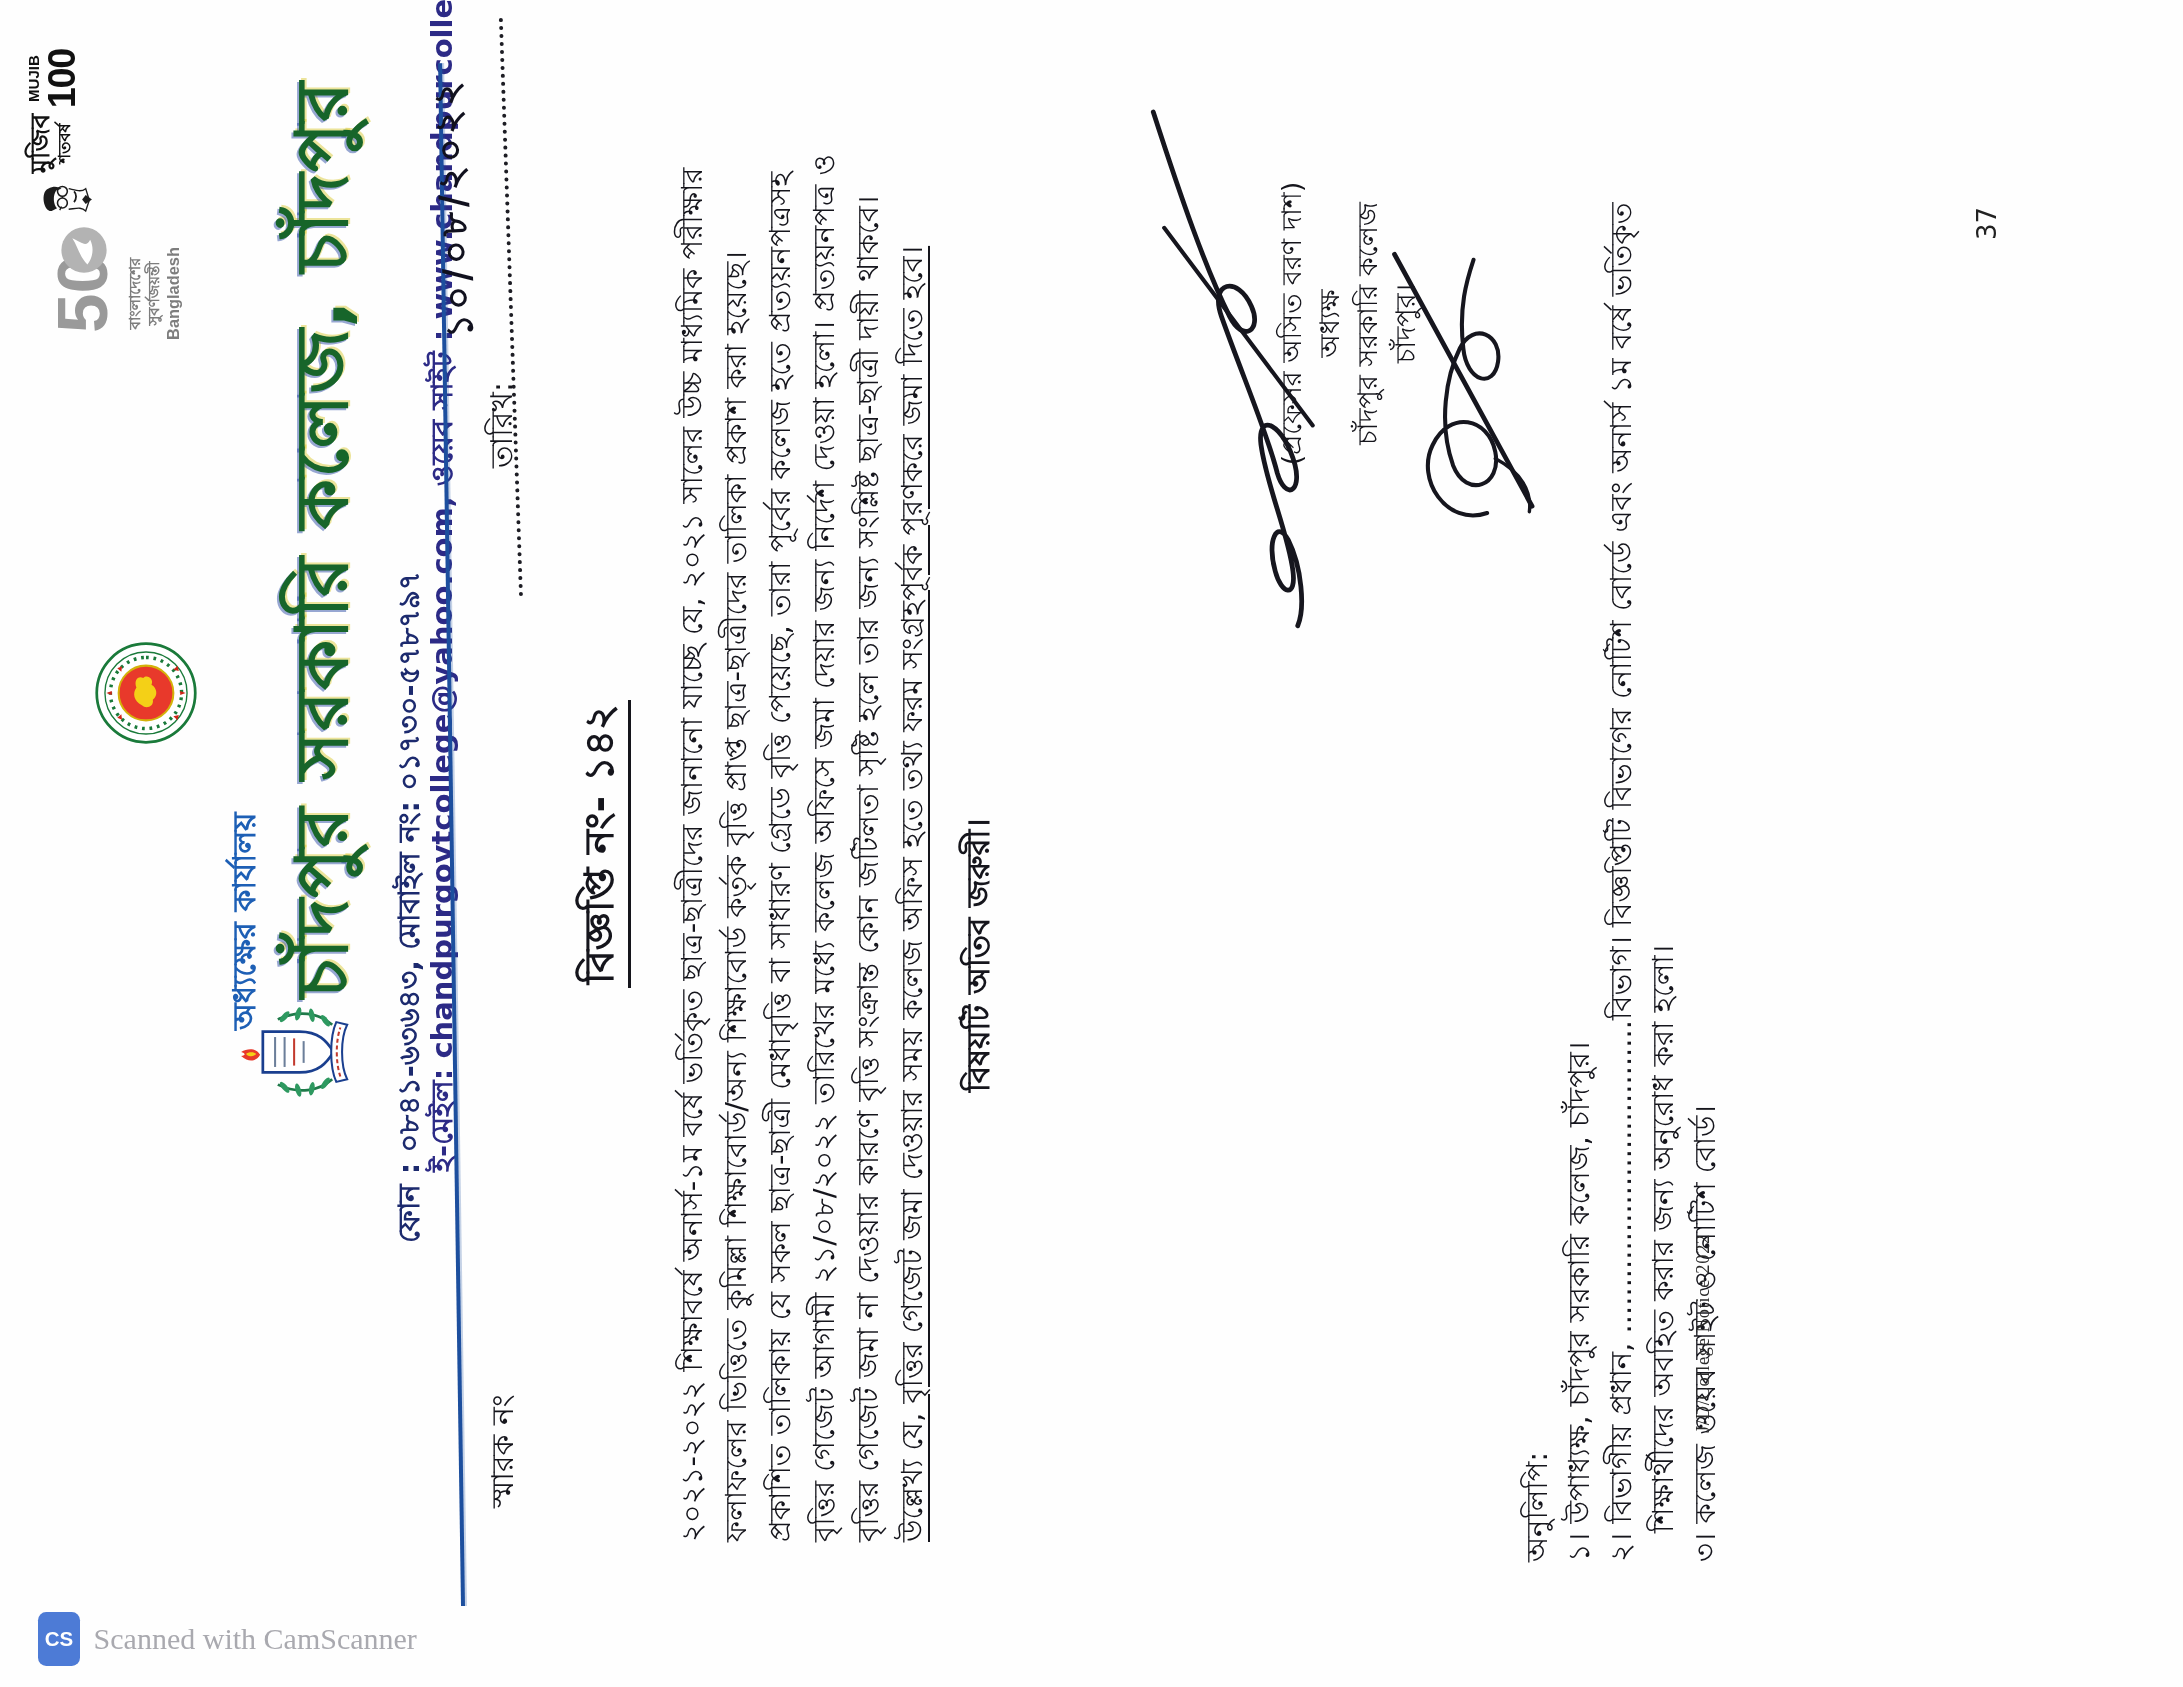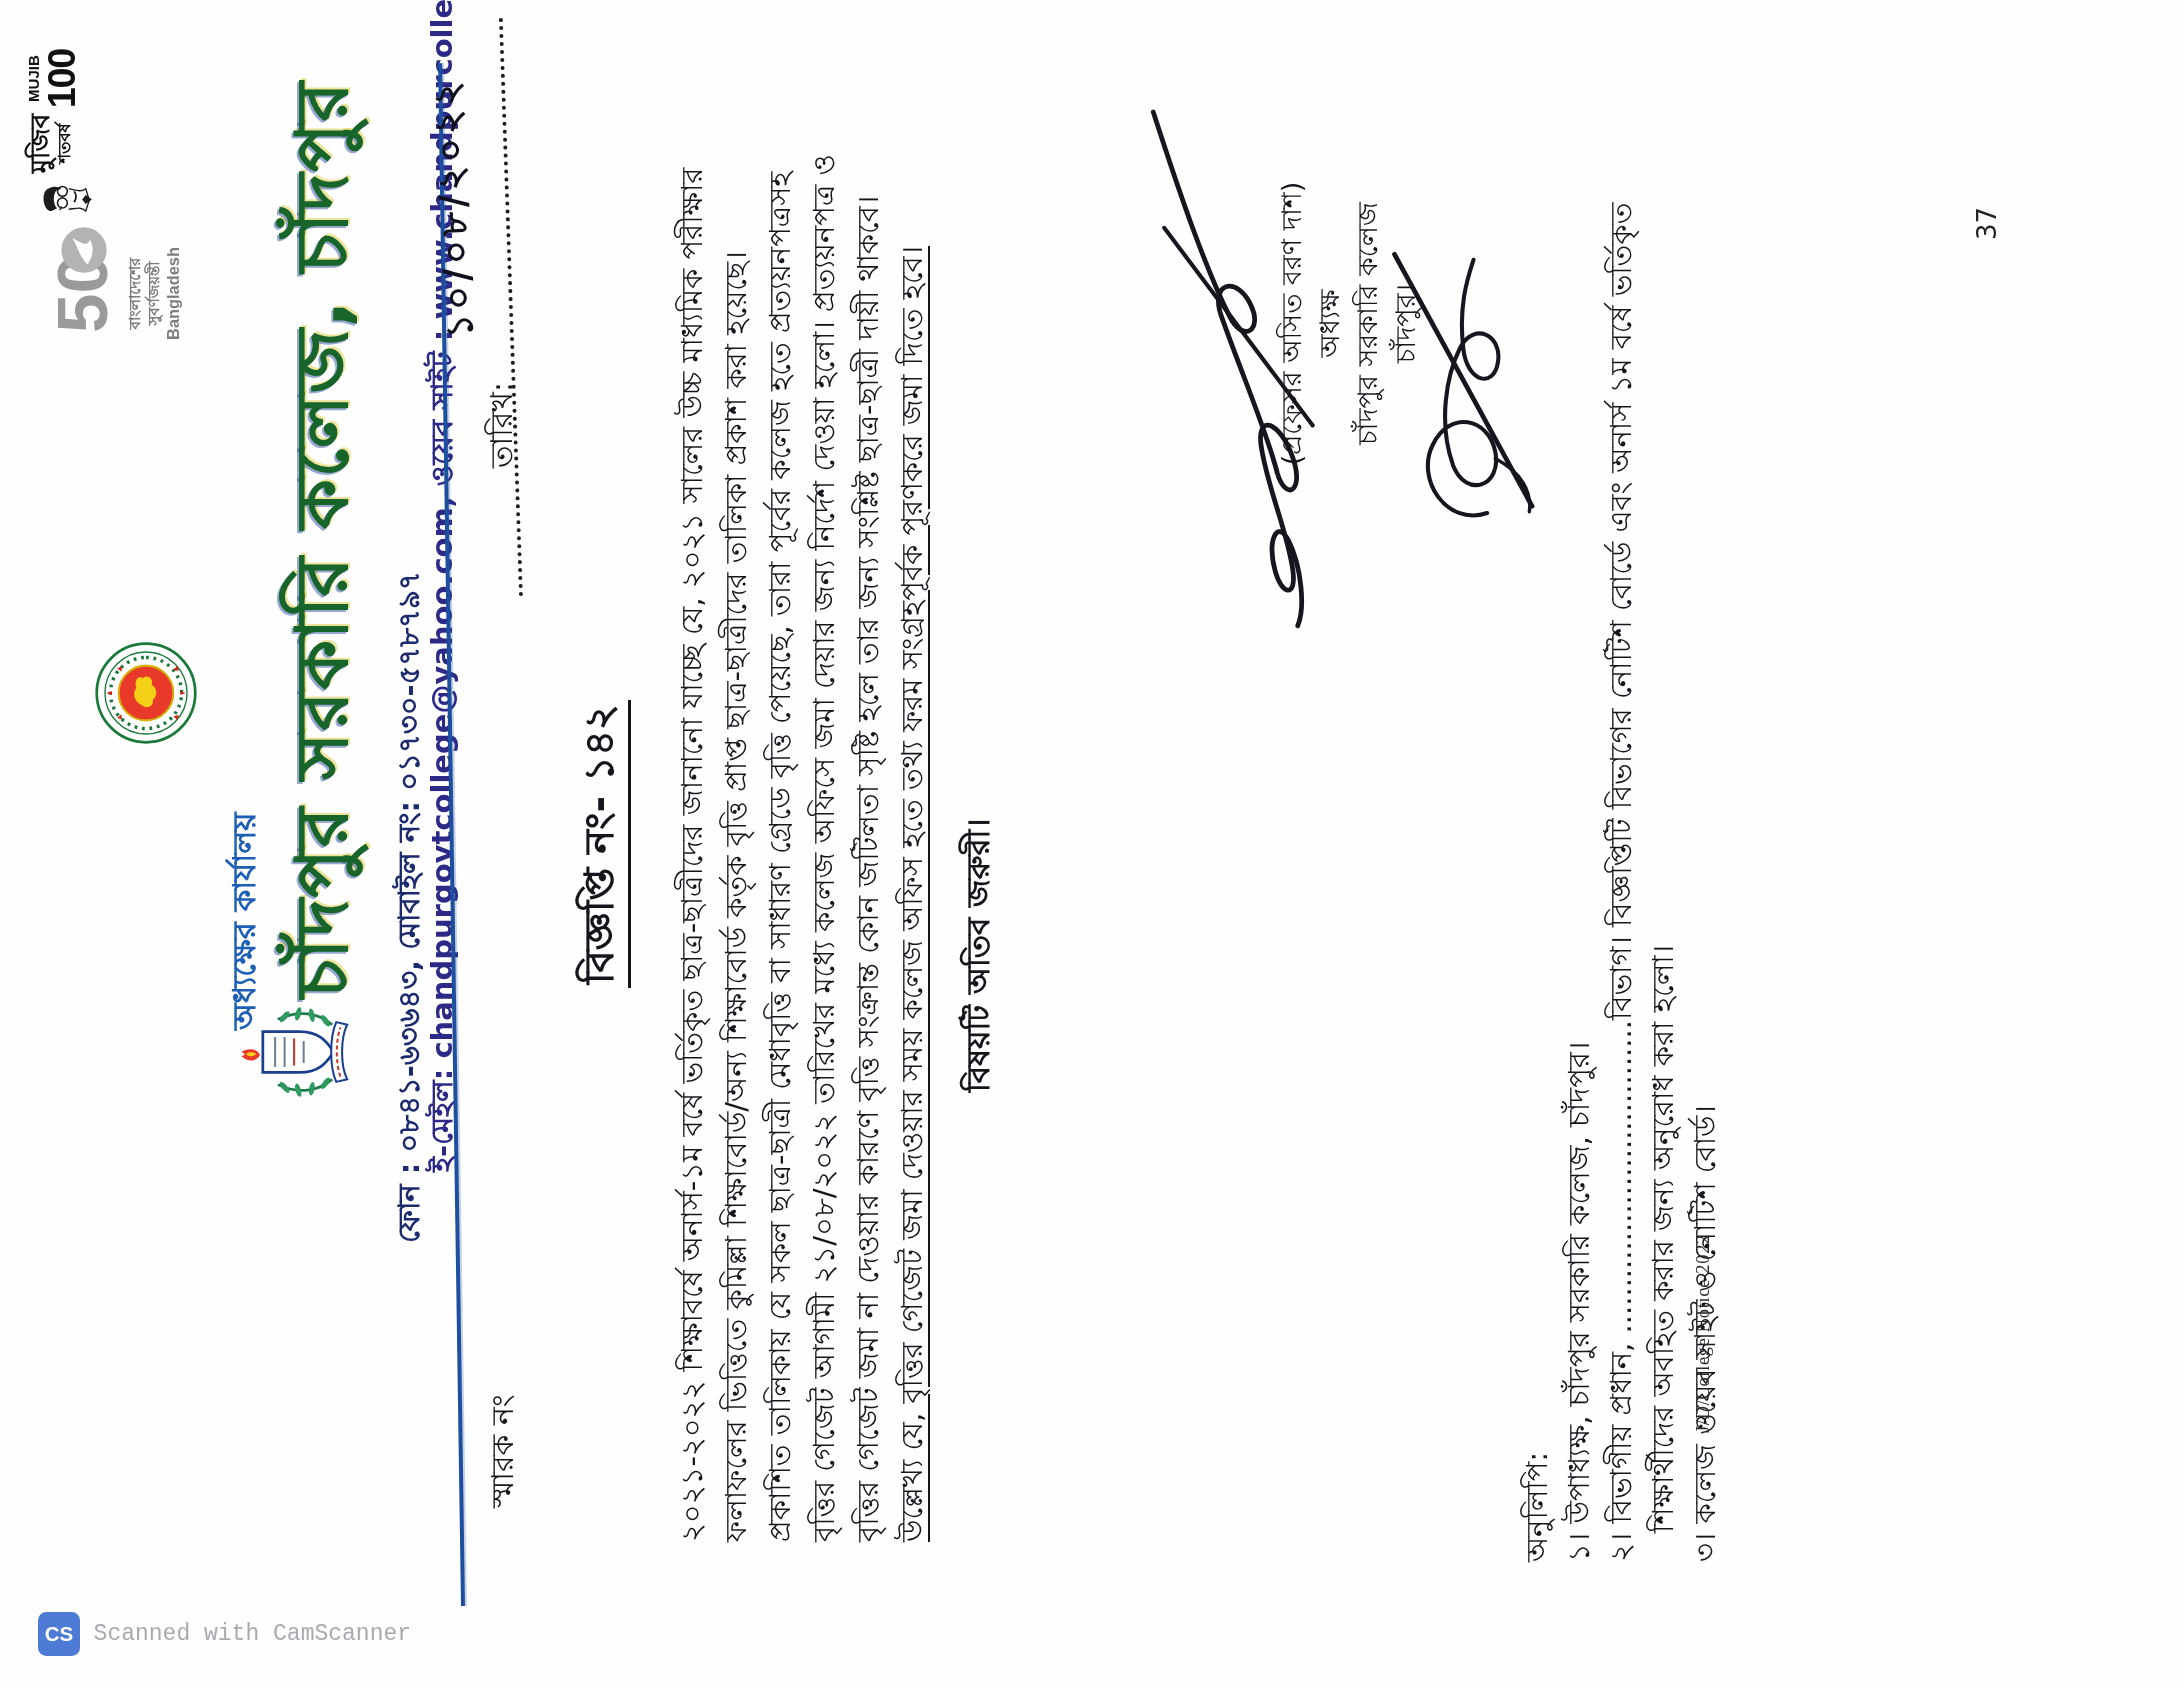--- a/index.html
+++ b/index.html
@@ -60,24 +60,24 @@
   .mujib .w1{font-size:26px;font-weight:700;line-height:30px;}
   .mujib .w2{font-size:16.4px;font-weight:700;line-height:19px;}
   .mujib .w3{font-size:15px;font-weight:700;line-height:18px;font-family:"Liberation Sans",sans-serif;}
   .mujib .w4{font-size:38px;font-weight:700;line-height:38px;font-family:"Liberation Sans",sans-serif;
              color:#111;letter-spacing:-1.4px;}
   .seal{left:943px;top:94px;}
   .crest{left:591px;top:237px;}
 
   
   .csbar{position:absolute;left:38px;top:1612px;display:flex;align-items:center;gap:13.6px;}
-  .cslogo{width:42px;height:44px;border-radius:8.2px;background:#4d7bd6;color:#fff;
+  .cslogo{width:42px;height:54px;border-radius:8.2px;background:#4d7bd6;color:#fff;
           display:flex;align-items:center;justify-content:center;font-size:20.5px;font-weight:700;
           font-family:"Liberation Sans",sans-serif;}
-  .cstext{font-size:23px;color:#a9a9af;font-family:Liberation Mono, monospace;}
+  .cstext{font-size:30px;color:#a9a9af;font-family:Liberation Serif, serif;}
 </style>
 </head>
 <body>
 
 <div class="canvas">
 
   <div class="edgeline"></div>
 
   <div class="page">
 

